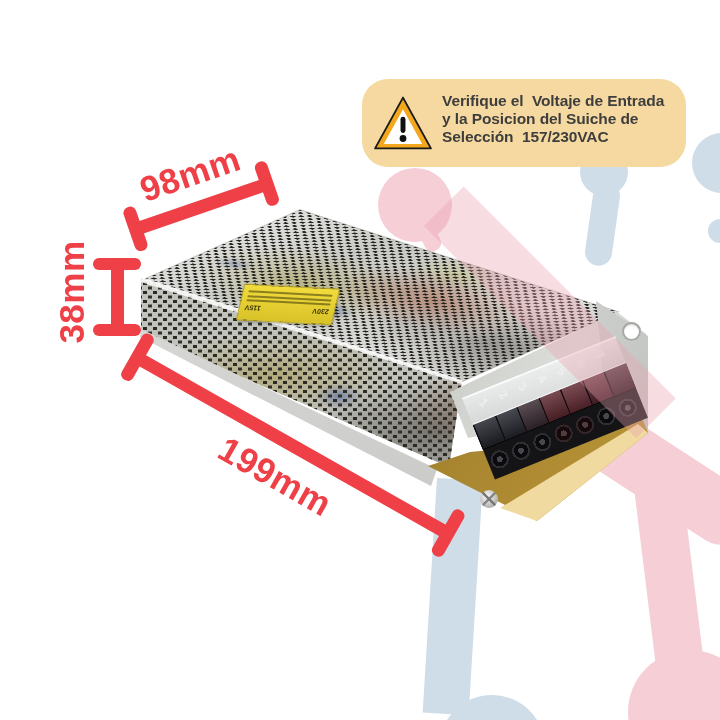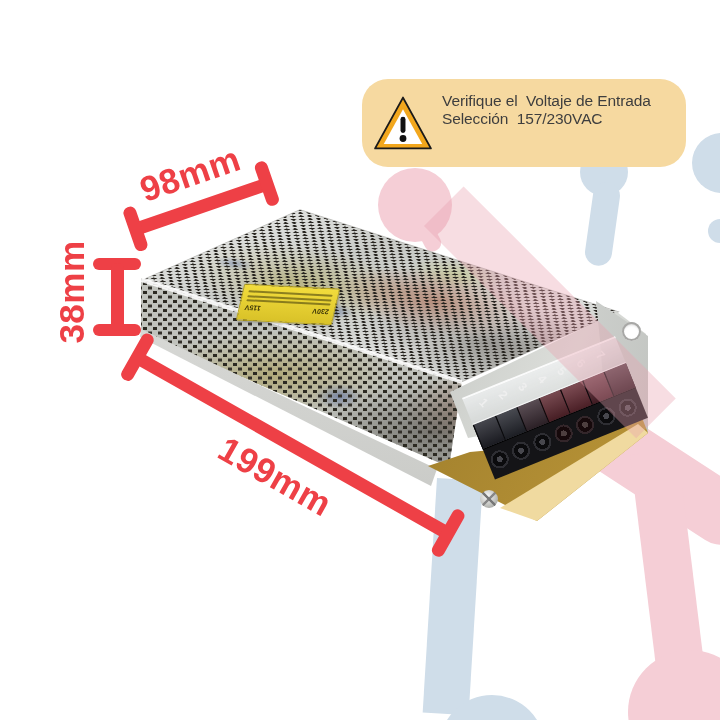--- a/index.html
+++ b/index.html
@@ -9,21 +9,21 @@
 
   
   .pink{background:#f5ced6;}
   .blue{background:#cfdde9;}
   .deco{position:absolute;}
 
   
   .banner{position:absolute;left:362px;top:79px;width:324px;height:88px;
           background:#f6d9a0;border-radius:26px;z-index:60;}
   .banner-text{position:absolute;left:80px;top:13px;color:#3e3e3e;
-               font-size:15.5px;line-height:17.8px;font-weight:400;letter-spacing:-.1px;}
+               font-size:15.5px;line-height:17.8px;font-weight:700;letter-spacing:-.1px;}
   .banner-text div{white-space:pre;}
   .tri-svg{position:absolute;left:10px;top:9px;}
 
   
   .dim{position:absolute;color:#ee4046;z-index:50;transform-origin:0 0;}
   .dl{position:absolute;background:#ee4046;border-radius:6px;}
   .dim .lab{position:absolute;text-align:center;font-weight:600;font-size:35px;letter-spacing:.5px;}
 
   
   .psu-top{position:absolute;left:0;top:0;width:334px;height:171px;transform-origin:0 0;
@@ -206,17 +206,18 @@
 
   <div class="banner">
     <svg class="tri-svg" width="62" height="70" viewBox="0 0 100 92">
       <polygon points="50,5 95,87 5,87" fill="#f2a71d" stroke="#1a1a1a" stroke-width="3" stroke-linejoin="round"></polygon>
       <polygon points="50,24 81,80 19,80" fill="#ffffff" stroke-linejoin="round"></polygon>
       <rect x="46" y="36" width="8" height="26" rx="4" fill="#111111"></rect>
       <circle cx="50" cy="71" r="5.5" fill="#111111"></circle>
     </svg>
     <div class="banner-text">
       <div>Verifique el  Voltaje de Entrada</div>
+      <div>y la Posicion del Suiche de</div>
       <div>Selección  157/230VAC</div>
     </div>
   </div>
 
 </div>
 
 </body></html>

